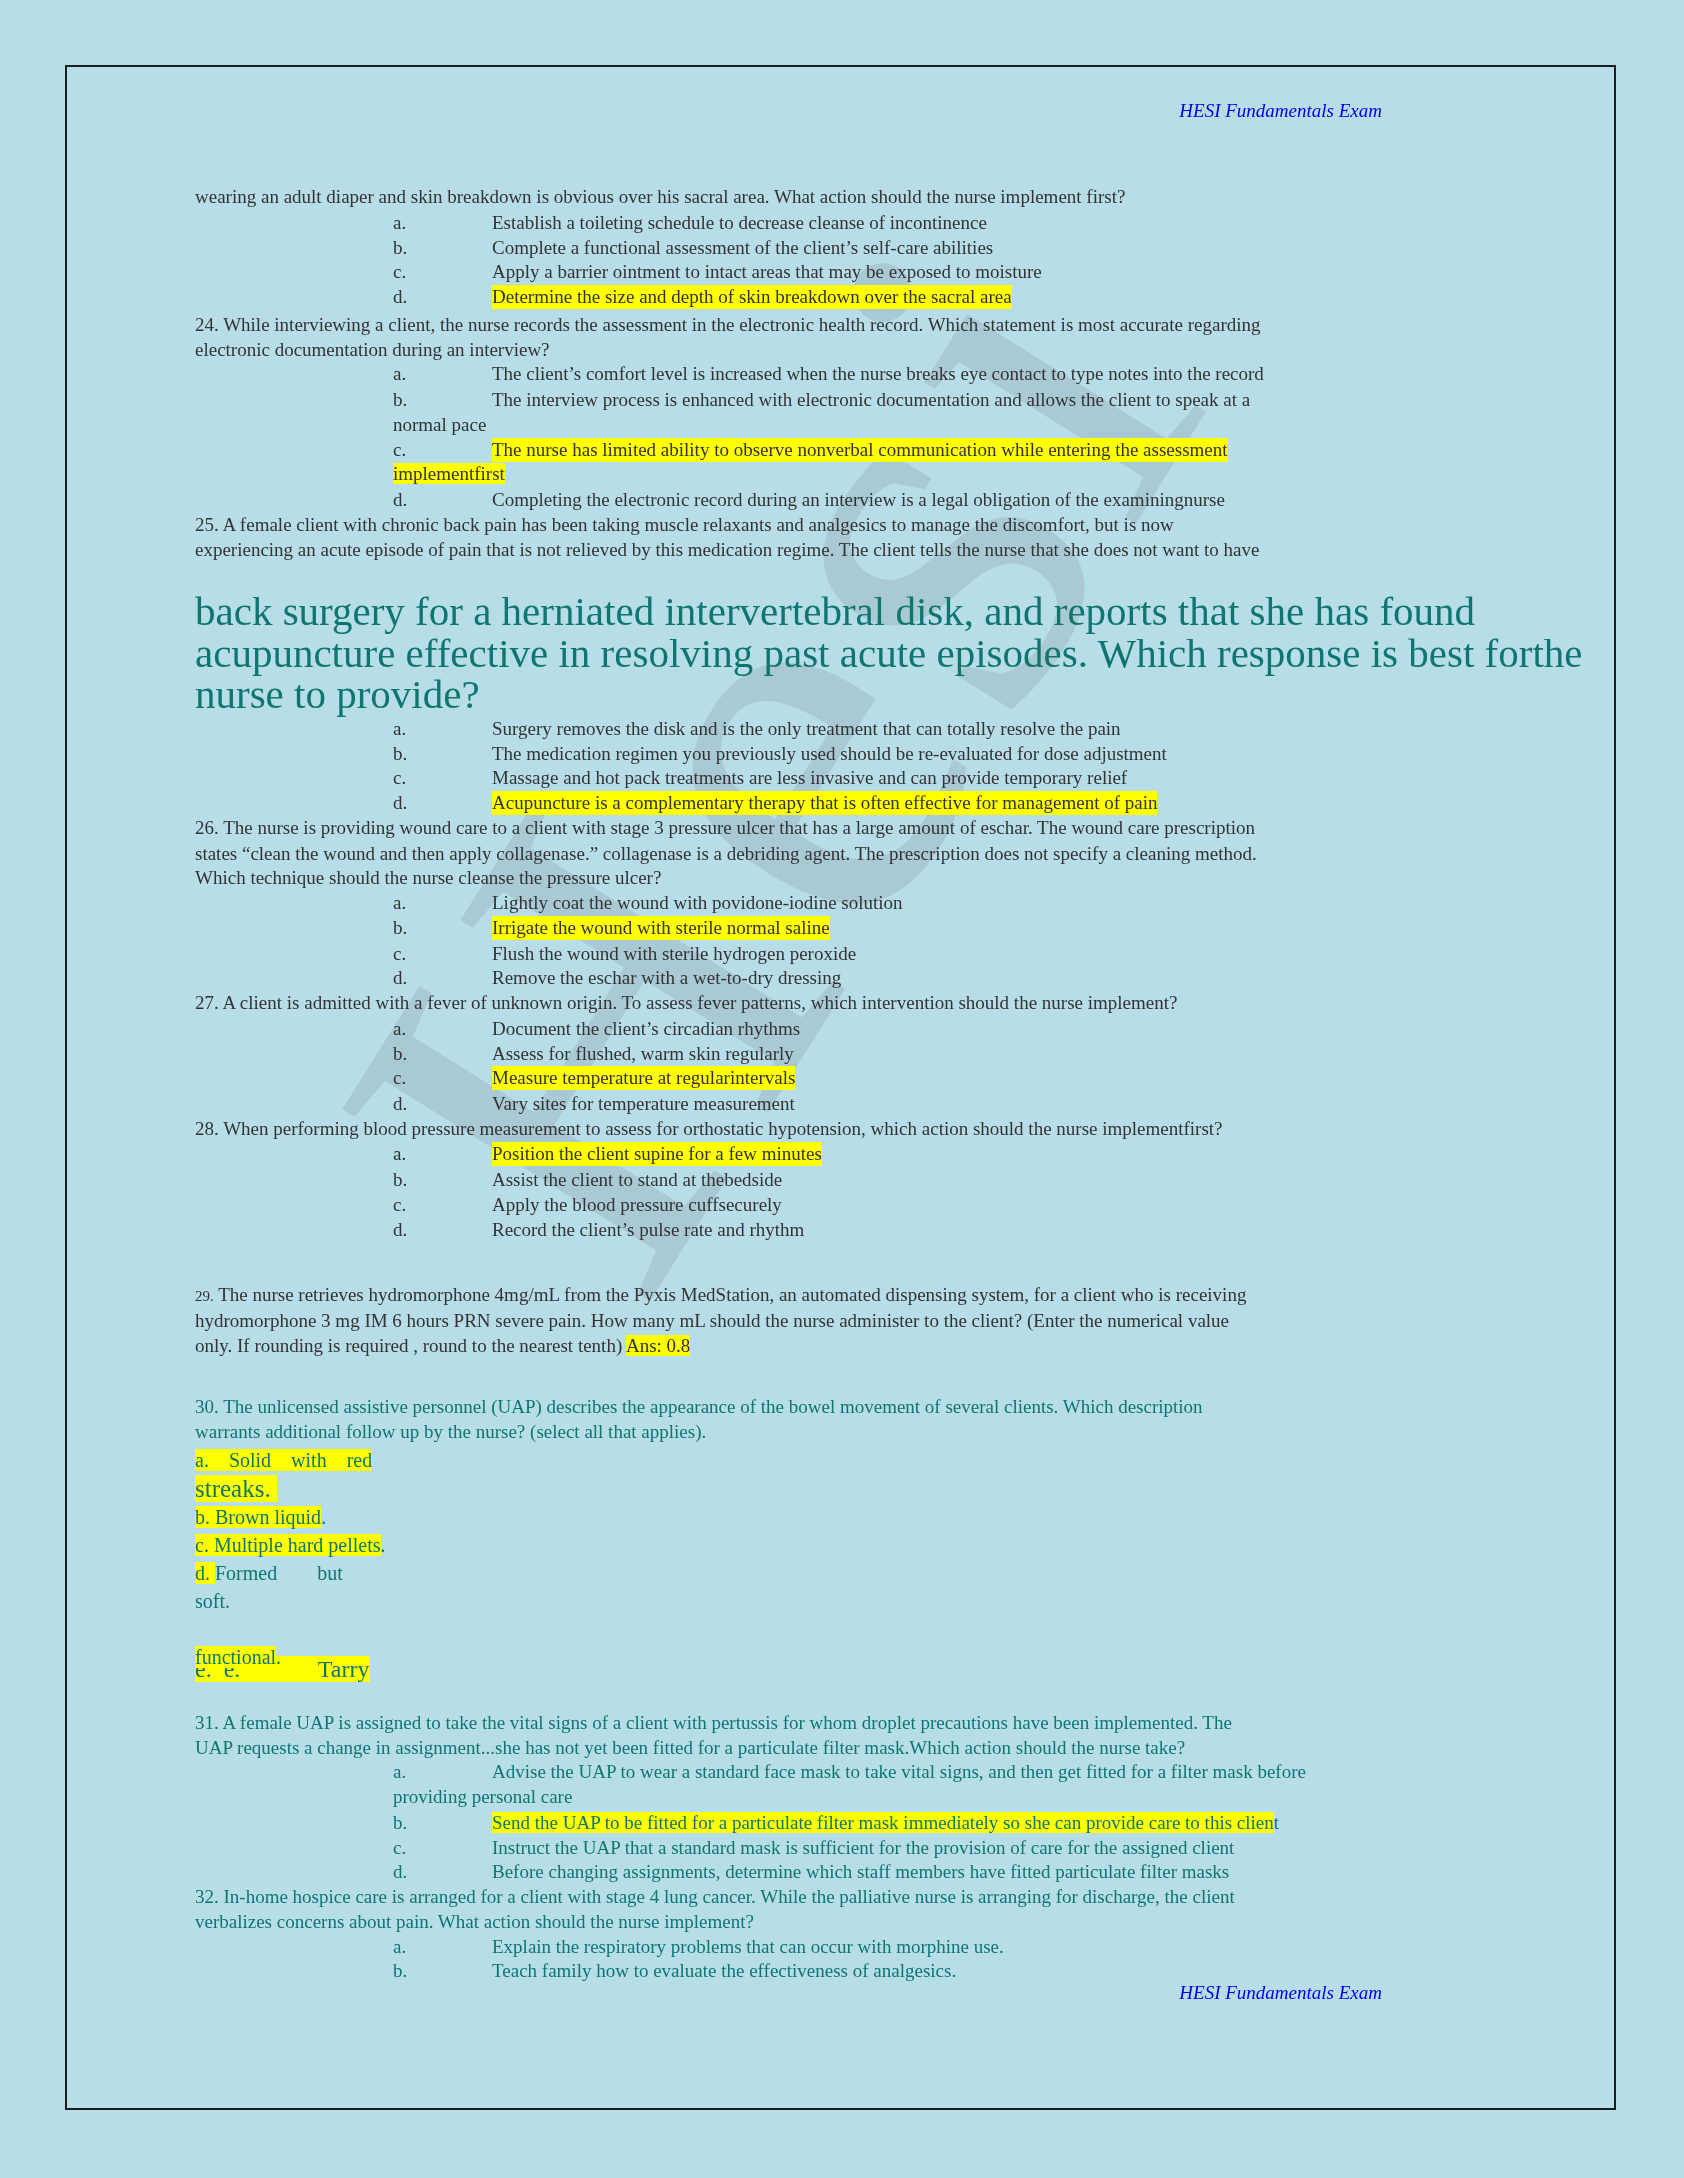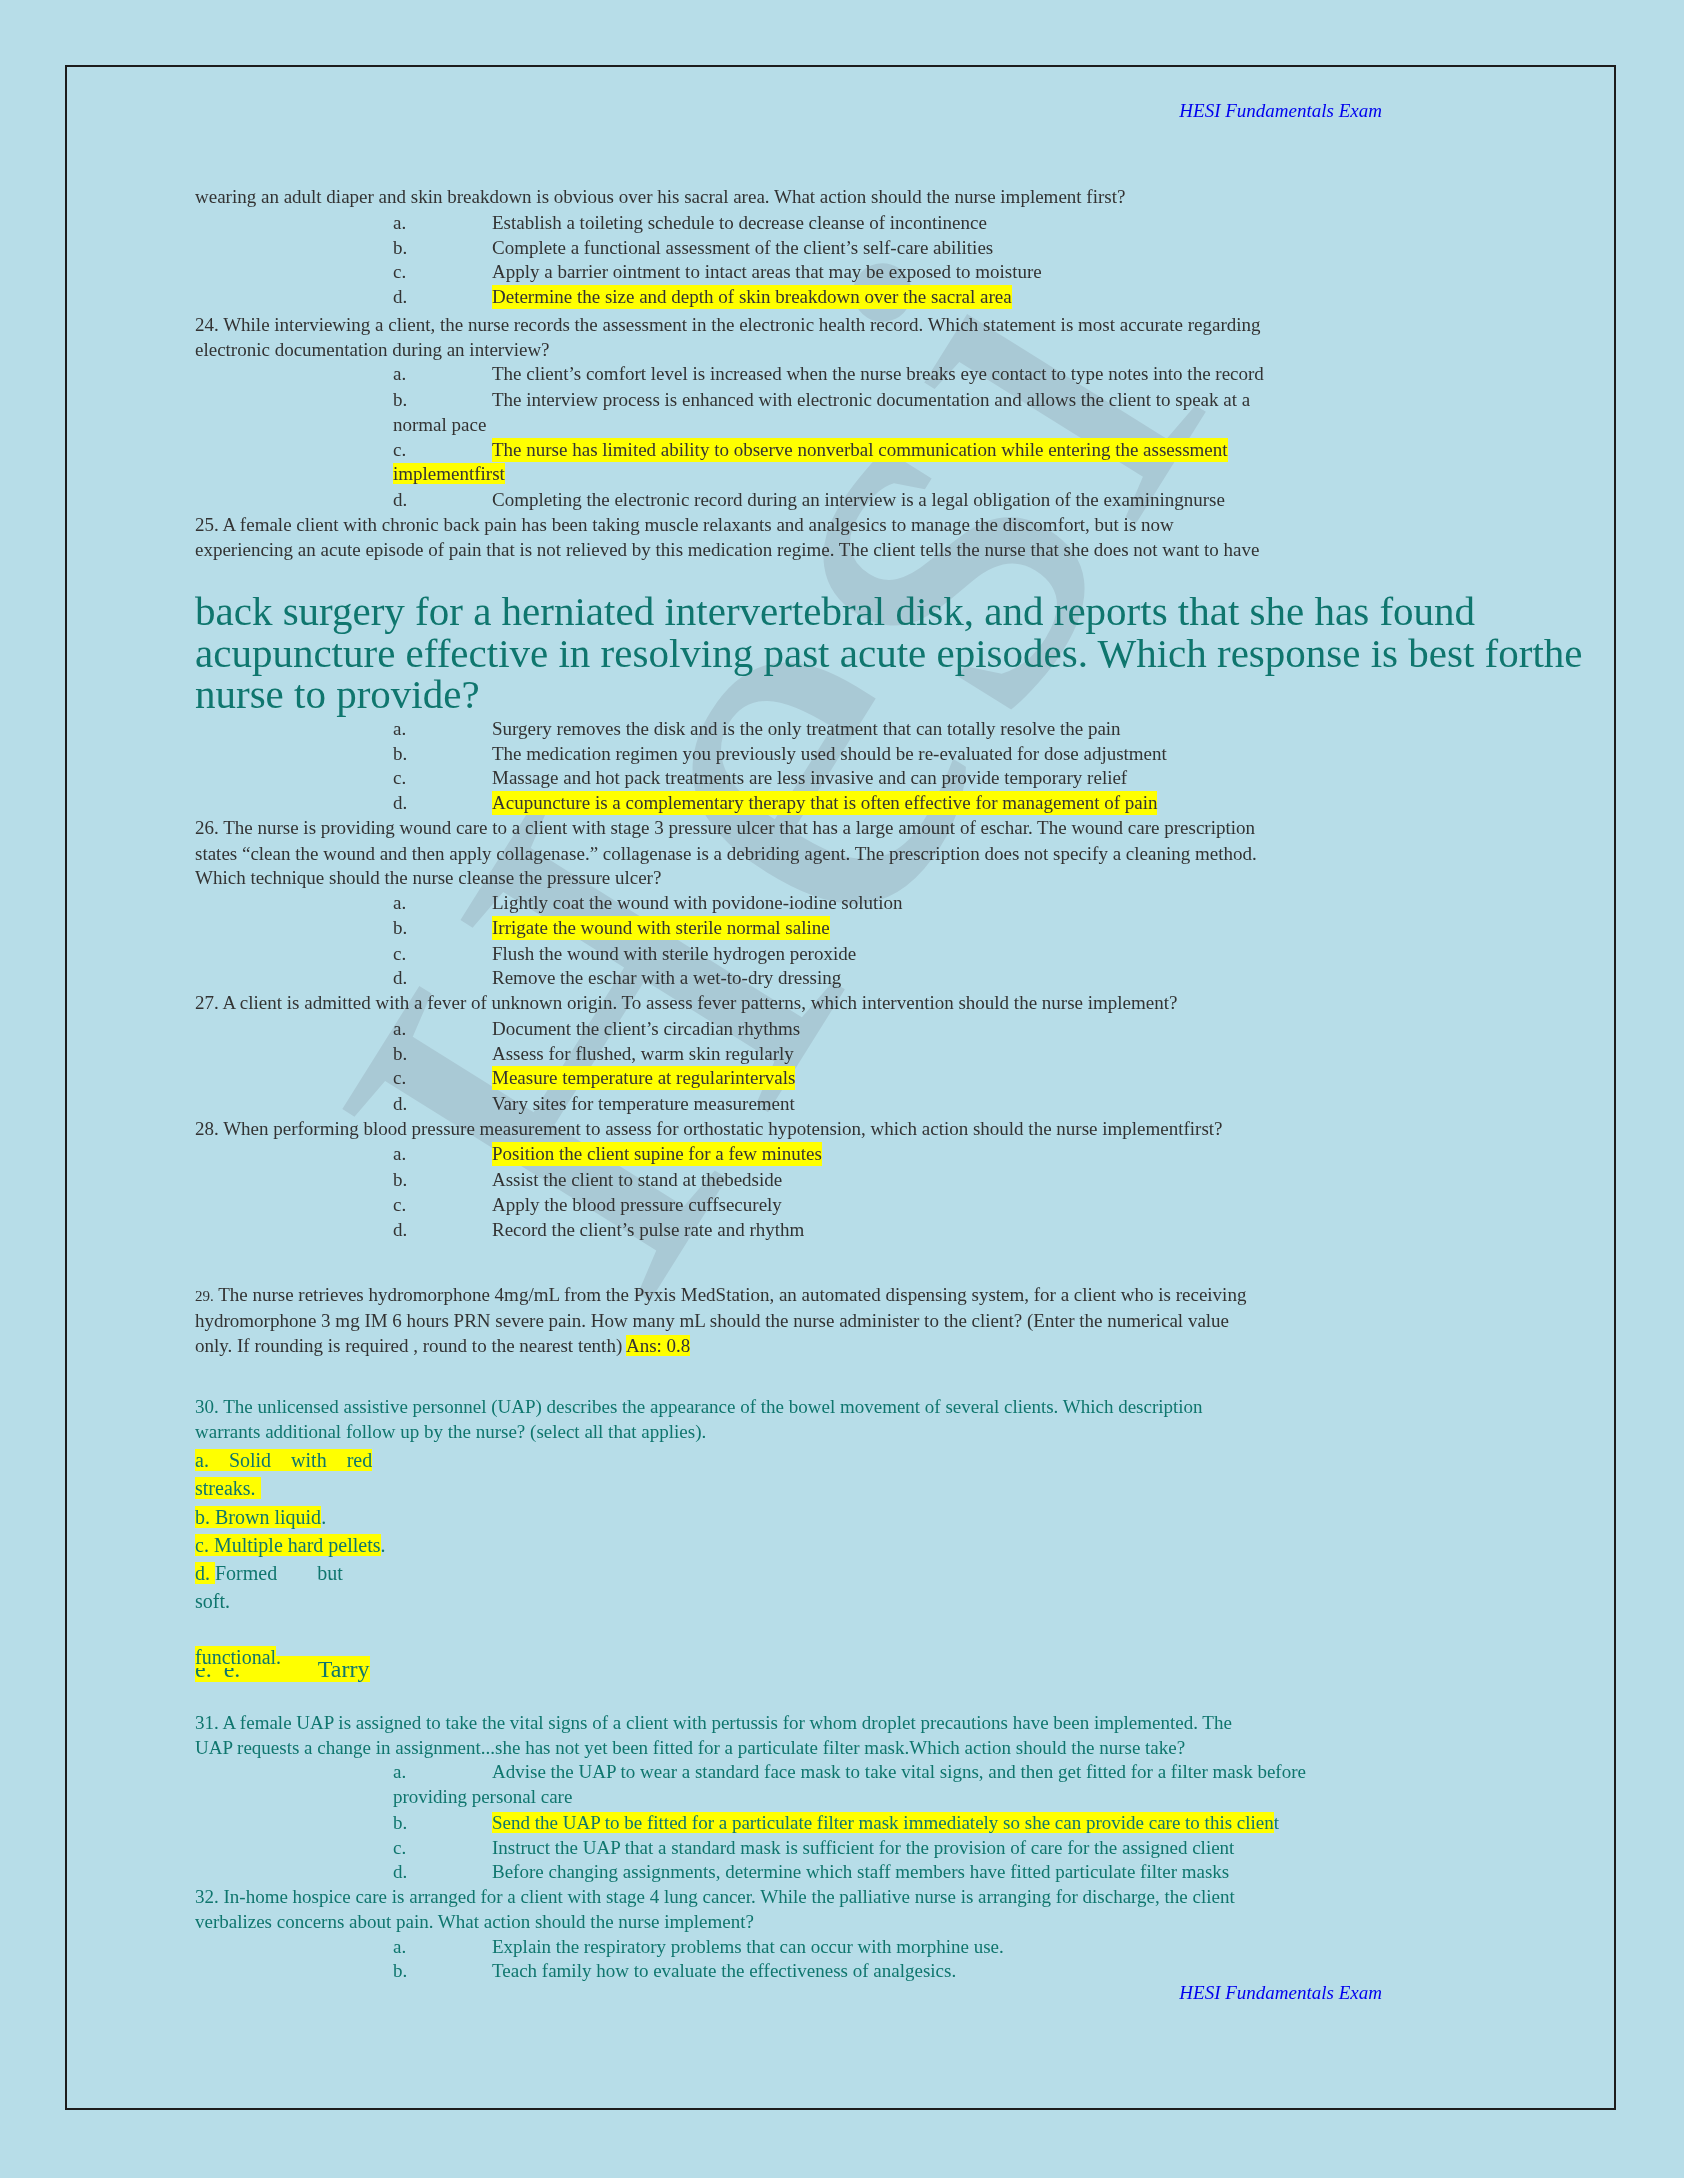--- a/index.html
+++ b/index.html
@@ -186,21 +186,21 @@
     <span style="font-size:15px">29.</span><span> The nurse retrieves hydromorphone 4mg/mL from the Pyxis MedStation, an automated dispensing system, for a client who is receiving</span>
   </div>
   <div class="line" style="top:1309px">hydromorphone 3 mg IM 6 hours PRN severe pain. How many mL should the nurse administer to the client? (Enter the numerical value</div>
   <div class="line" style="top:1334px">
     <span>only. If rounding is required , round to the nearest tenth) </span><span class="hl">Ans: 0.8</span>
   </div>
 
   <div class="line black" style="top:1395px">30.  The unlicensed assistive personnel (UAP) describes the appearance of the bowel movement of several clients. Which description</div>
   <div class="line black" style="top:1420px">warrants additional follow up by the nurse? (select all that applies).</div>
   <div class="line black" style="top:1447px;font-size:20px;line-height:27px"><span class="hl" style="white-space:pre">a.    Solid    with    red</span></div>
-  <div class="line black" style="top:1475px;font-size:20px;line-height:27px"><span class="hl" style="white-space:pre">streaks. </span></div>
+  <div class="line black" style="top:1475px;font-size:25px;line-height:27px"><span class="hl" style="white-space:pre">streaks. </span></div>
   <div class="line black" style="top:1504px;font-size:20px;line-height:27px"><span class="hl">b. Brown liquid</span><span>.</span></div>
   <div class="line black" style="top:1532px;font-size:20px;line-height:27px"><span class="hl">c. Multiple hard pellets</span><span>.</span></div>
   <div class="line black" style="top:1560px;font-size:20px;line-height:27px"><span class="hl">d. </span><span style="white-space:pre">Formed        but</span></div>
   <div class="line black" style="top:1588px;font-size:20px;line-height:27px">soft.</div>
   <div class="line black" style="top:1656px;font-size:24px;line-height:27px"><span class="hl" style="white-space:pre">e.  e.             Tarry</span></div>
   <div class="line black" style="top:1644px;font-size:20px;line-height:27px"><span class="hl">functional</span><span>.</span></div>
 
   <div class="line black" style="top:1711px">31.  A female UAP is assigned to take the vital signs of a client with pertussis for whom droplet precautions have been implemented. The</div>
   <div class="line black" style="top:1736px">UAP requests a change in assignment...she has not yet been fitted for a particulate filter mask.Which action should the nurse take?</div>
   <div class="line black" style="top:1760px;width:1267px">

